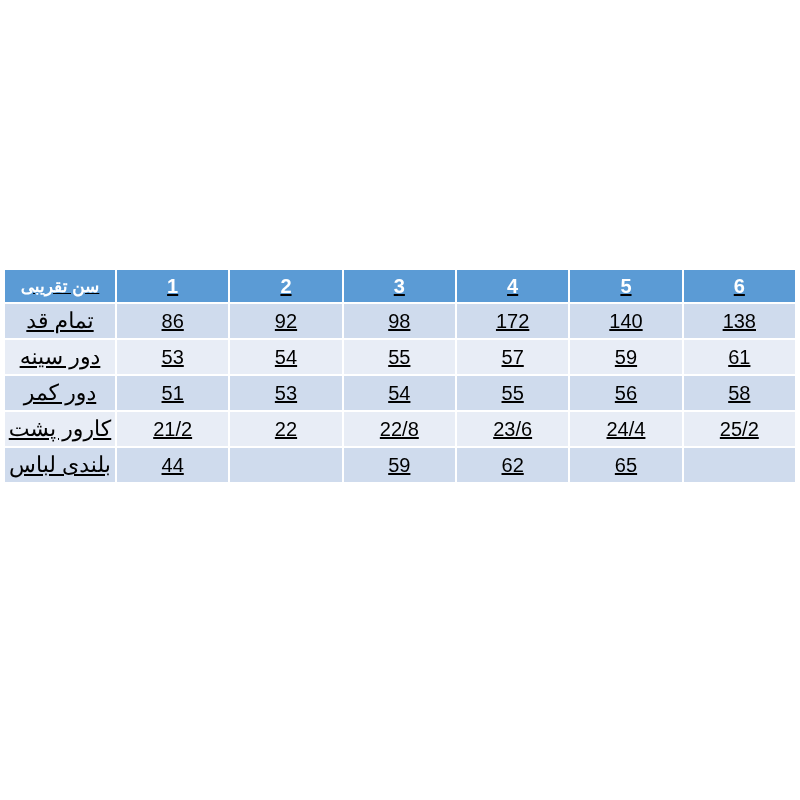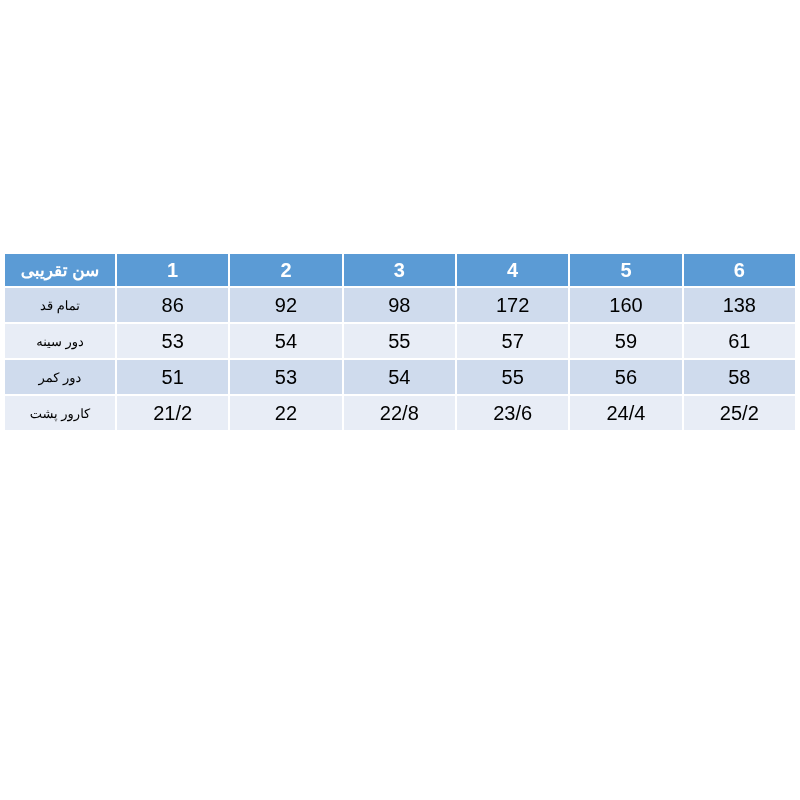--- a/index.html
+++ b/index.html
@@ -1,33 +1,33 @@
 <!DOCTYPE html>
 <html><head>
 <meta charset="utf-8">
 <style>
   html, body { margin: 0; padding: 0; background: #ffffff; }
   body { width: 800px; height: 800px; position: relative; overflow: hidden; font-family: "Liberation Sans", sans-serif; }
   .size-table {
-    position: absolute; left: 3px; top: 252px;
-    width: 794px; border-collapse: collapse; table-layout: fixed;
+    position: absolute; left: 3px; top: 268px;
+    width: 794px; border-collapse: collapse; table-layout: fixed; text-decoration: underline;
   }
   .size-table td, .size-table th {
     border: 2px solid #ffffff;
     text-align: center; vertical-align: middle; padding: 0;
     font-size: 20px; color: #000000;
   }
   .size-table thead th {
     background: #5b9bd5; color: #ffffff; font-weight: bold; height: 32px;
   }
   .size-table thead th.label-col { font-size: 17px; }
   .size-table tbody td { height: 34px; }
   .size-table tbody tr:nth-child(odd) td { background: #cfdbed; }
   .size-table tbody tr:nth-child(even) td { background: #e8edf6; }
-  .size-table tbody td.row-label { font-size: 13px; direction: rtl; text-align: center; }
+  .size-table tbody td.row-label { font-size: 22px; direction: rtl; text-align: center; }
   col.c-label { width: 112px; }
 </style>
 </head>
 <body>
 
 <table class="size-table">
   <colgroup>
     <col class="c-label">
       <col>
       <col>
@@ -47,21 +47,21 @@
       <th>6</th>
     </tr>
   </thead>
   <tbody>
     <tr>
       <td class="row-label">تمام قد</td>
       <td>86</td>
       <td>92</td>
       <td>98</td>
       <td>172</td>
-      <td>160</td>
+      <td>140</td>
       <td>138</td>
     </tr>
     <tr>
       <td class="row-label">دور سینه</td>
       <td>53</td>
       <td>54</td>
       <td>55</td>
       <td>57</td>
       <td>59</td>
       <td>61</td>
@@ -77,14 +77,23 @@
     </tr>
     <tr>
       <td class="row-label">کارور پشت</td>
       <td>21/2</td>
       <td>22</td>
       <td>22/8</td>
       <td>23/6</td>
       <td>24/4</td>
       <td>25/2</td>
     </tr>
+    <tr>
+      <td class="row-label">بلندی لباس</td>
+      <td>44</td>
+      <td></td>
+      <td>59</td>
+      <td>62</td>
+      <td>65</td>
+      <td></td>
+    </tr>
   </tbody>
 </table>
 
 </body></html>

